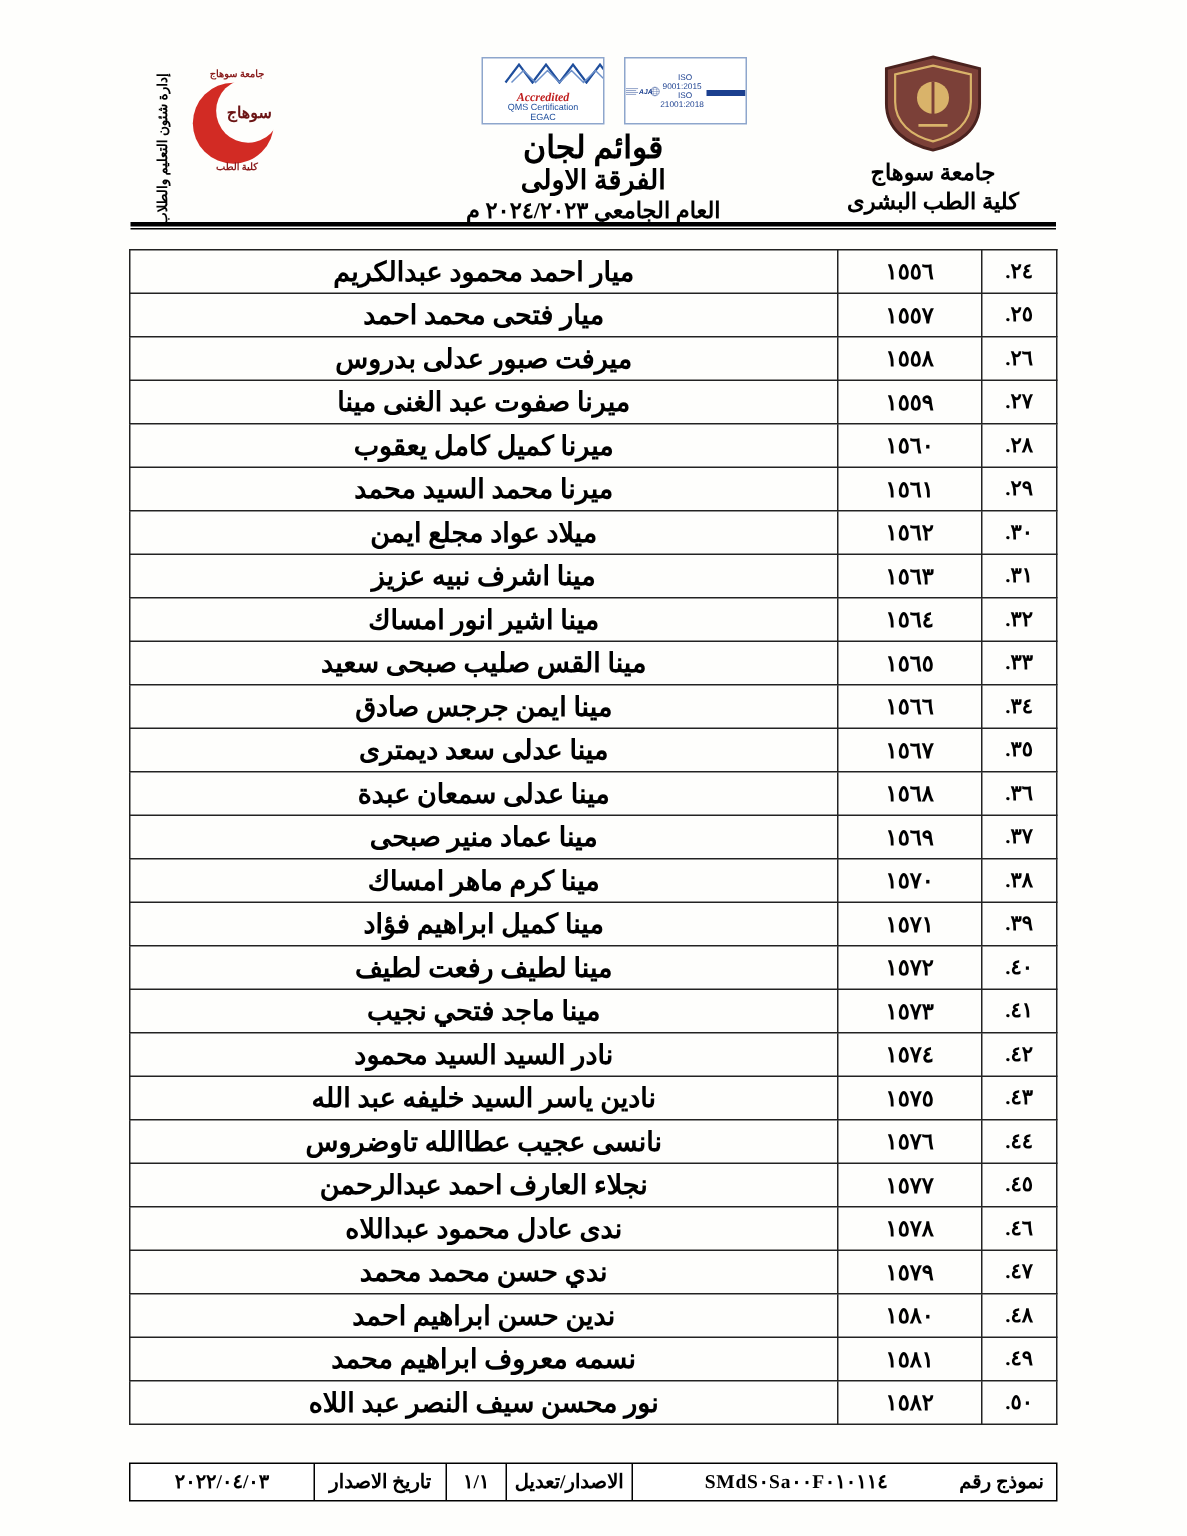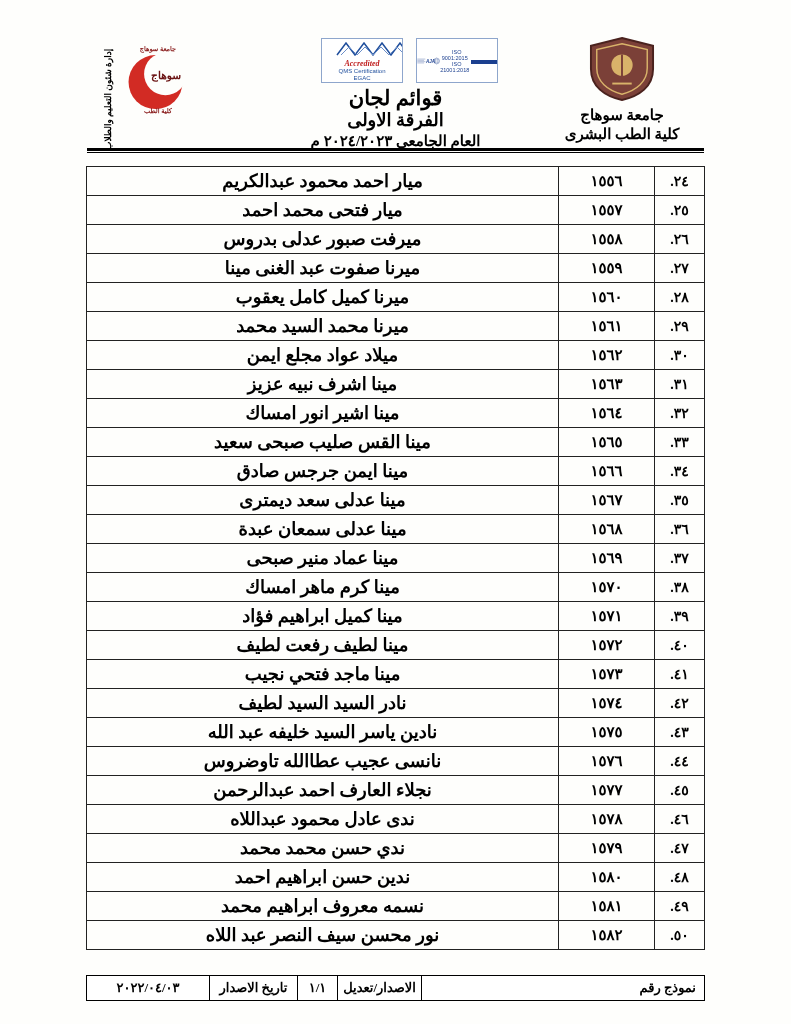--- a/index.html
+++ b/index.html
@@ -235,21 +235,21 @@
 
     <tr>
       <td class="no-cell">٤١.</td>
       <td class="seat-cell">١٥٧٣</td>
       <td class="name-cell">مينا ماجد فتحي نجيب</td>
     </tr>
 
     <tr>
       <td class="no-cell">٤٢.</td>
       <td class="seat-cell">١٥٧٤</td>
-      <td class="name-cell">نادر السيد السيد لطيف</td>
+      <td class="name-cell">نادر السيد السيد محمود</td>
     </tr>
 
     <tr>
       <td class="no-cell">٤٣.</td>
       <td class="seat-cell">١٥٧٥</td>
       <td class="name-cell">نادين ياسر السيد خليفه عبد الله</td>
     </tr>
 
     <tr>
       <td class="no-cell">٤٤.</td>
@@ -291,20 +291,21 @@
       <td class="no-cell">٥٠.</td>
       <td class="seat-cell">١٥٨٢</td>
       <td class="name-cell">نور محسن سيف النصر عبد اللاه</td>
     </tr>
   </tbody>
   </table>
 
   <div class="footer">
     <div class="f-cell f-model">
       <span class="f-label">نموذج رقم</span>
+      <span class="f-code" dir="ltr">SMdS٠Sa٠٠F٠١٠١١٤</span>
     </div>
     <div class="f-cell f-issue-label">الاصدار/تعديل</div>
     <div class="f-cell f-issue-value">١/١</div>
     <div class="f-cell f-date-label">تاريخ الاصدار</div>
     <div class="f-cell f-date-value">٢٠٢٢/٠٤/٠٣</div>
   </div>
 
 </div>
 
 </body></html>

